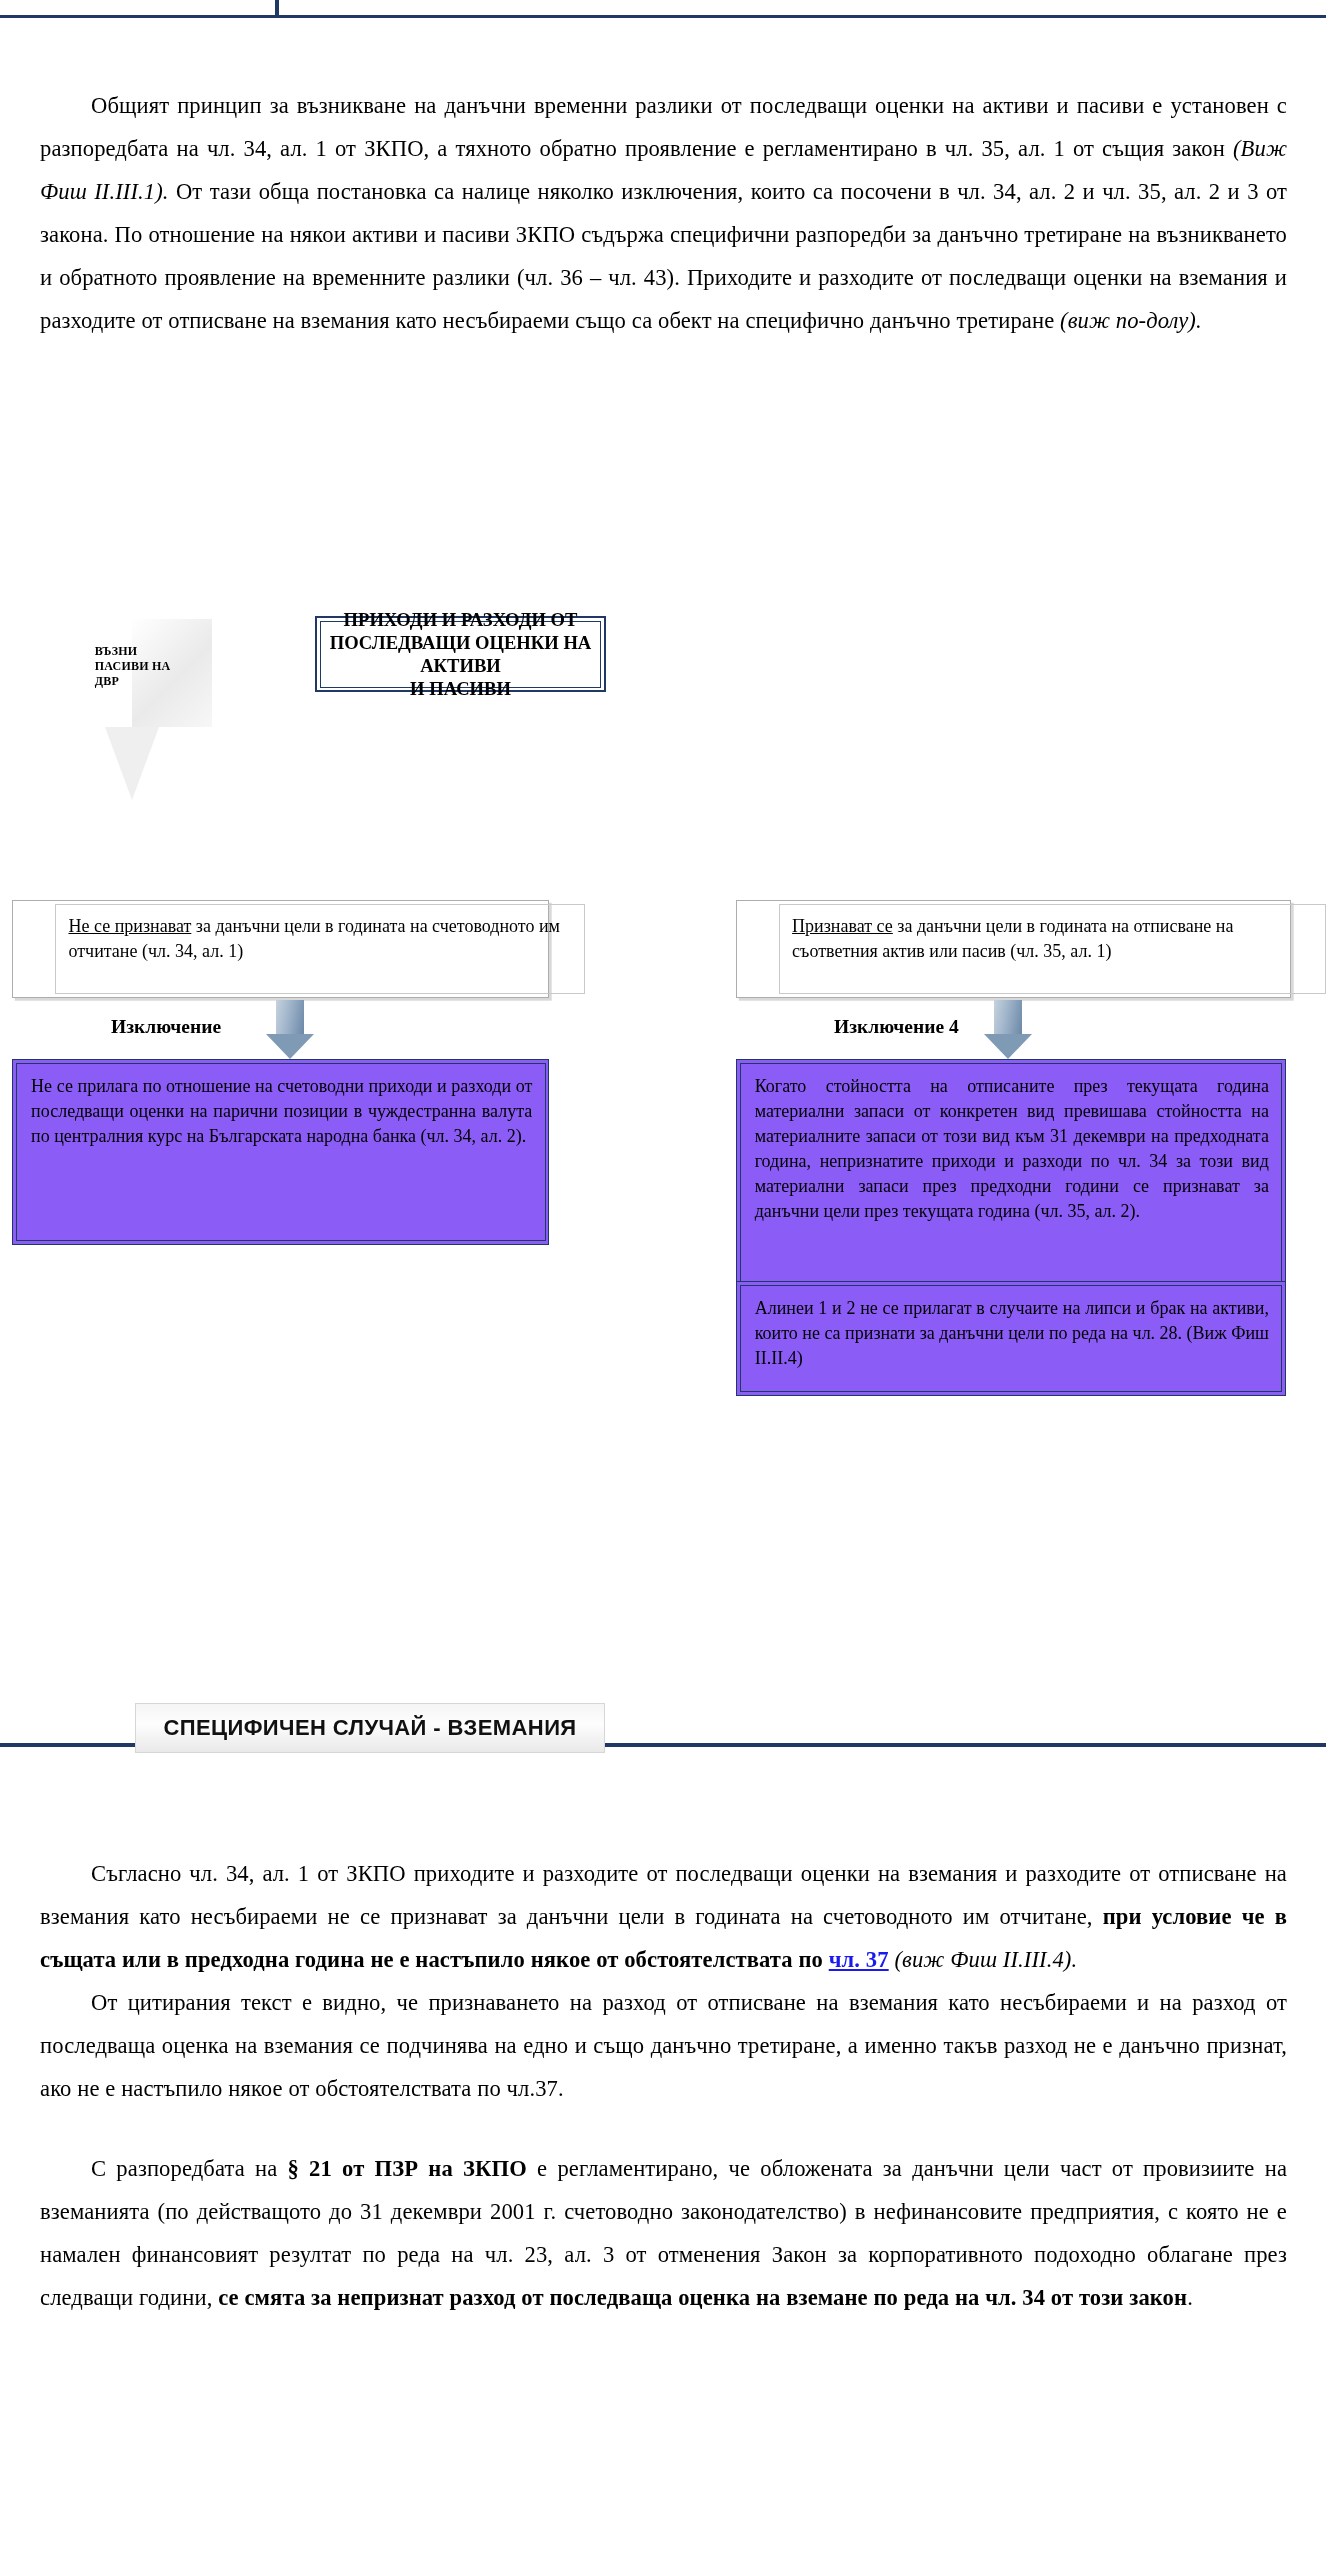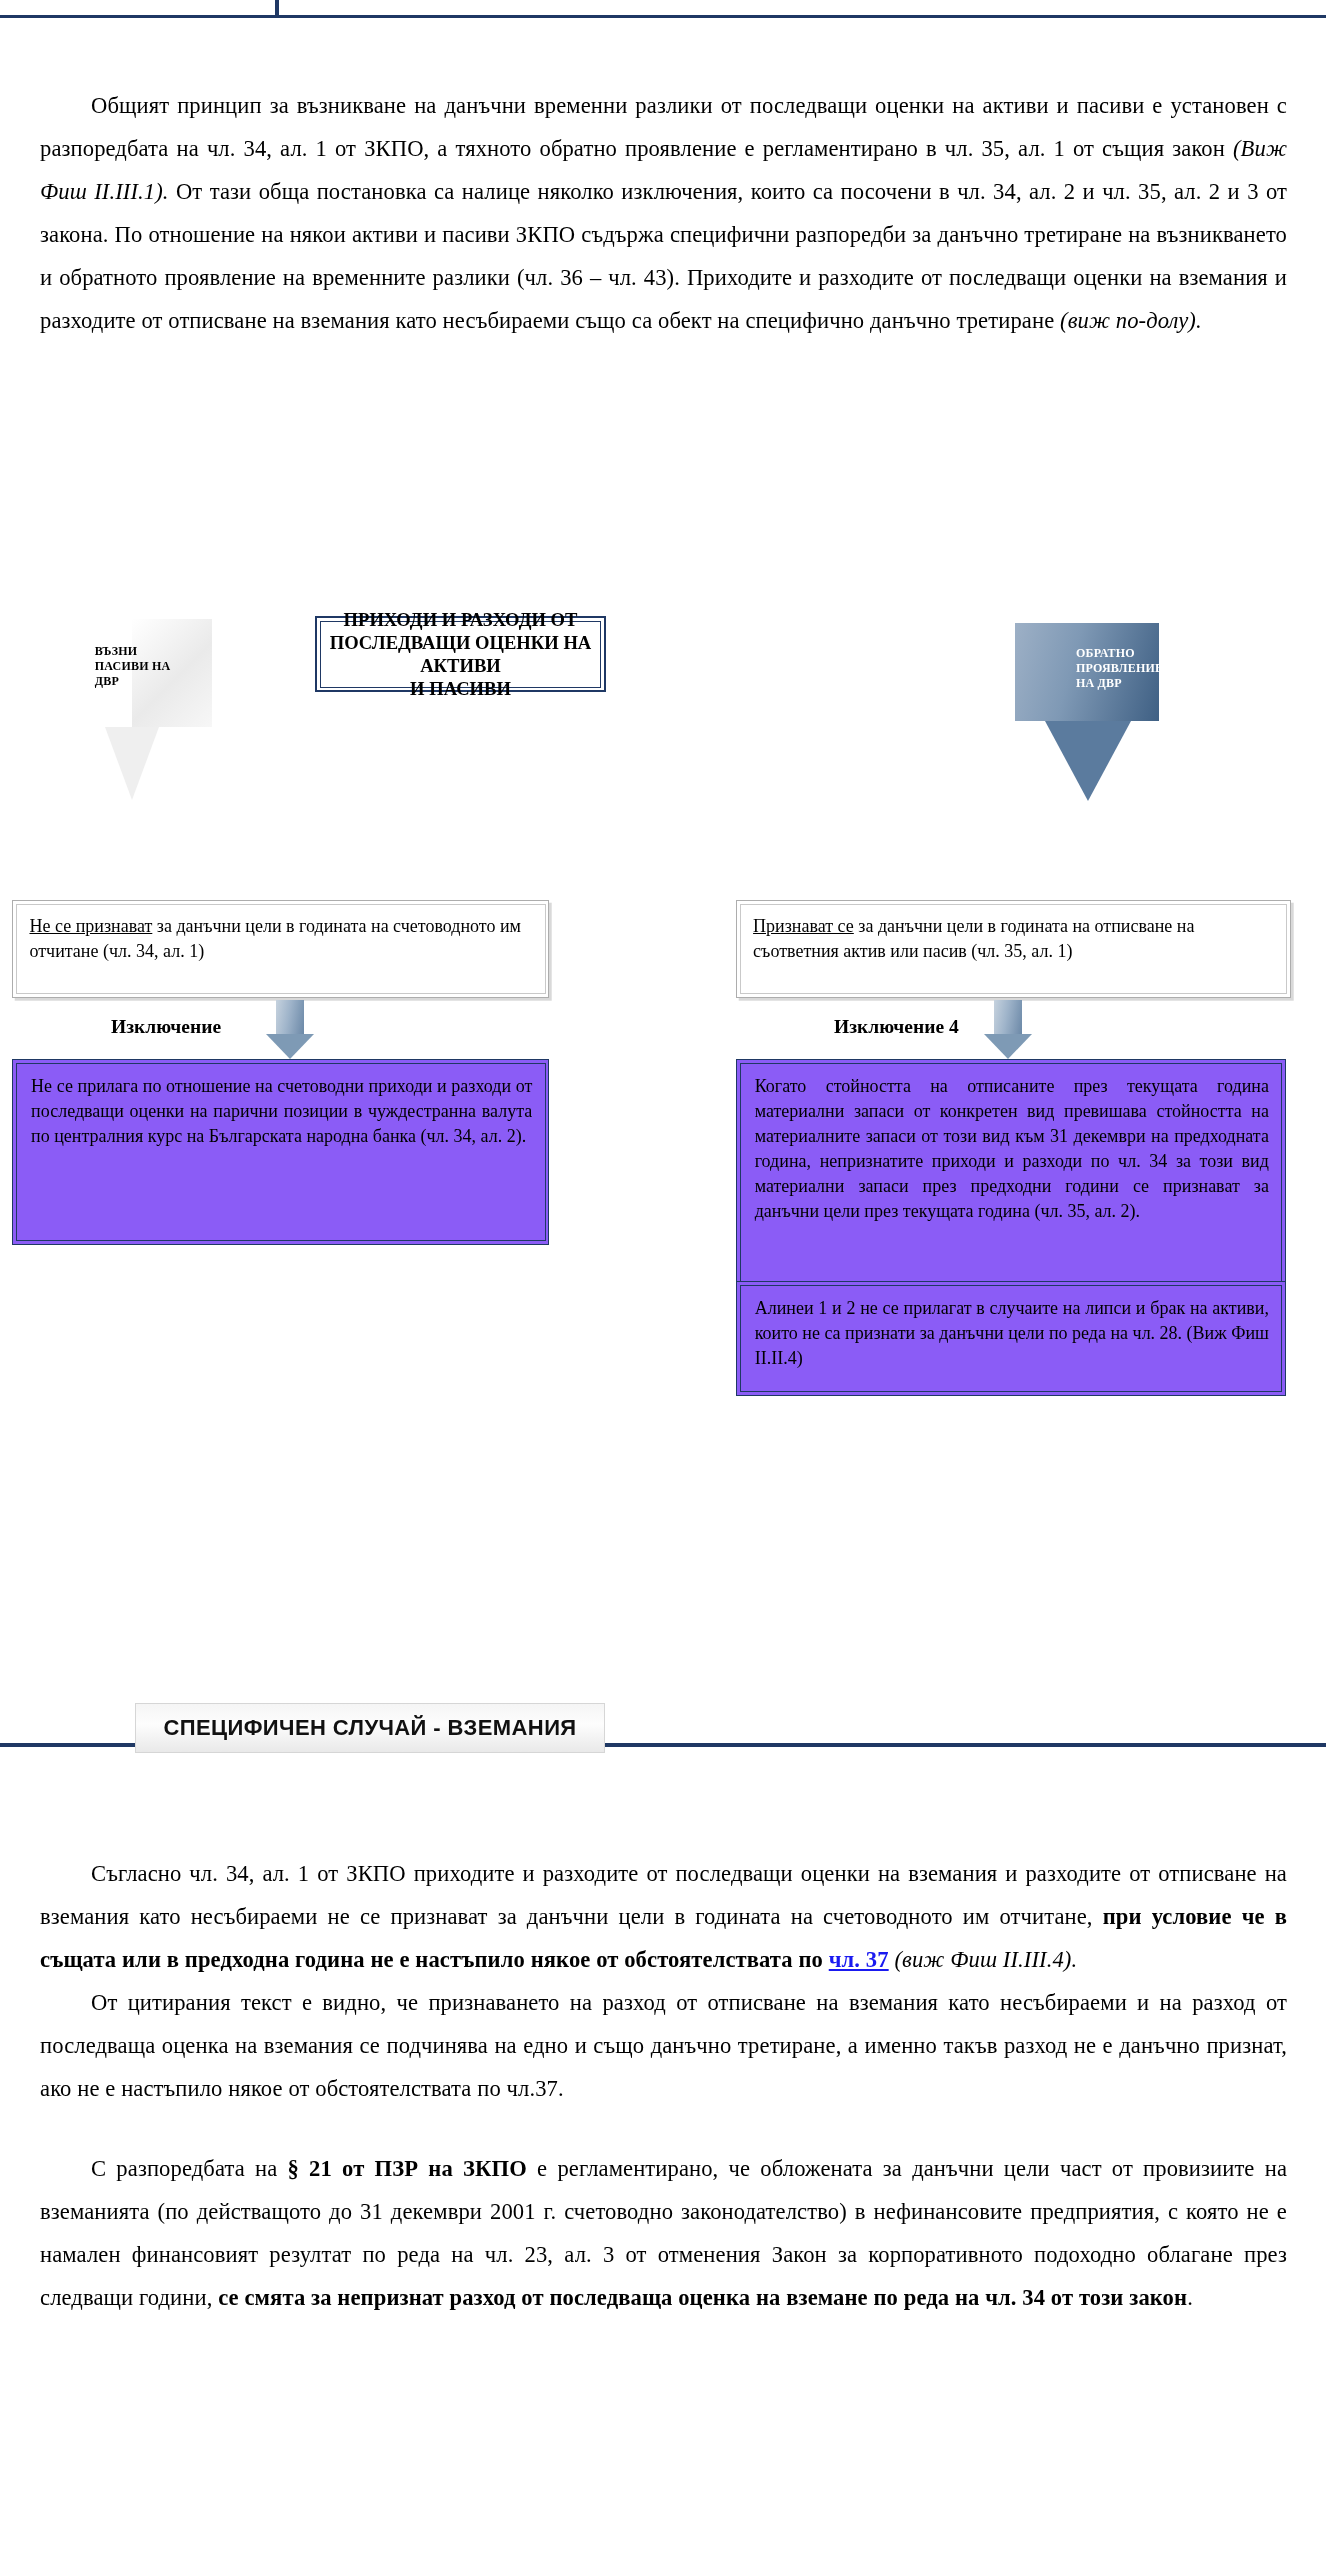--- a/index.html
+++ b/index.html
@@ -161,20 +161,21 @@
     background: #ffffff;
     border: 0.9px solid #adadad;
     padding: 2.7px;
     box-shadow: 2.7px 2.7px 0 0 #d9d9d9;
   }
   .result-box .inner {
     width: 100%; height: 100%;
     border: 0.9px solid #c9c9c9;
     box-sizing: border-box;
     padding: 9px 10.6px 7px 12.4px;
+    margin-left: 39px;
   }
   .result-box .txt {
     font-size: 18px;
     line-height: 25px;
     text-align: left;
   }
   .u { text-decoration: underline; }
 
   #box-left-top  { left: 12.4px;  top: 288px; width: 537px; height: 98px; }
   #box-right-top { left: 736px; top: 288px; width: 555px; height: 98px; }
@@ -293,25 +294,20 @@
       </div>
     </div>
   </div>
 
   <div id="arrow-left" class="arrow-wrap">
     <div class="shaft"></div>
     <div class="head"></div>
     <div class="lbl arrow-label">ВЪЗНИ ПАСИВИ НА ДВР</div>
   </div>
 
-  <div id="arrow-right" class="arrow-wrap">
-    <div class="shaft"></div>
-    <div class="head"></div>
-    <div class="lbl arrow-label">ОБРАТНО ПРОЯВЛЕНИЕ НА ДВР</div>
-  </div>
 
   <div id="box-left-top" class="result-box">
     <div class="inner">
       <div class="txt"><span class="u">Не се признават</span><span> за данъчни цели в годината на счетоводното им отчитане (чл. 34, ал. 1)</span></div>
     </div>
   </div>
 
   <div id="box-right-top" class="result-box">
     <div class="inner">
       <div class="txt"><span class="u">Признават се</span><span> за данъчни цели в годината на отписване на съответния актив или пасив (чл. 35, ал. 1)</span></div>

